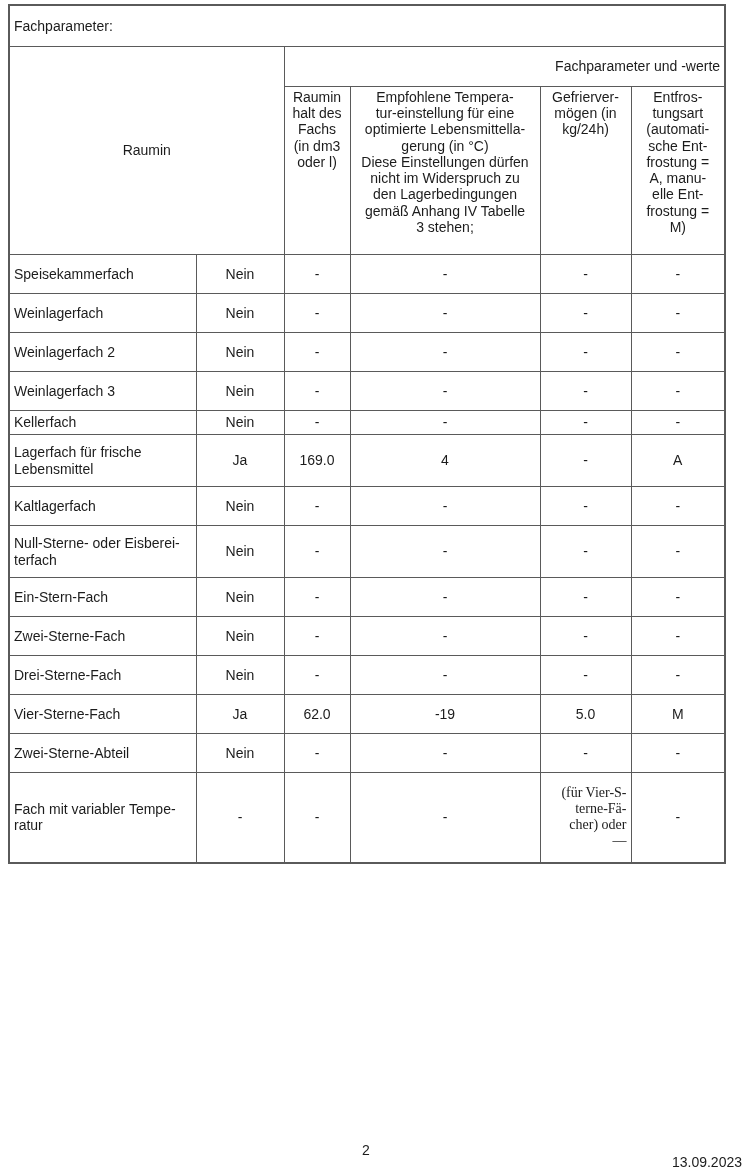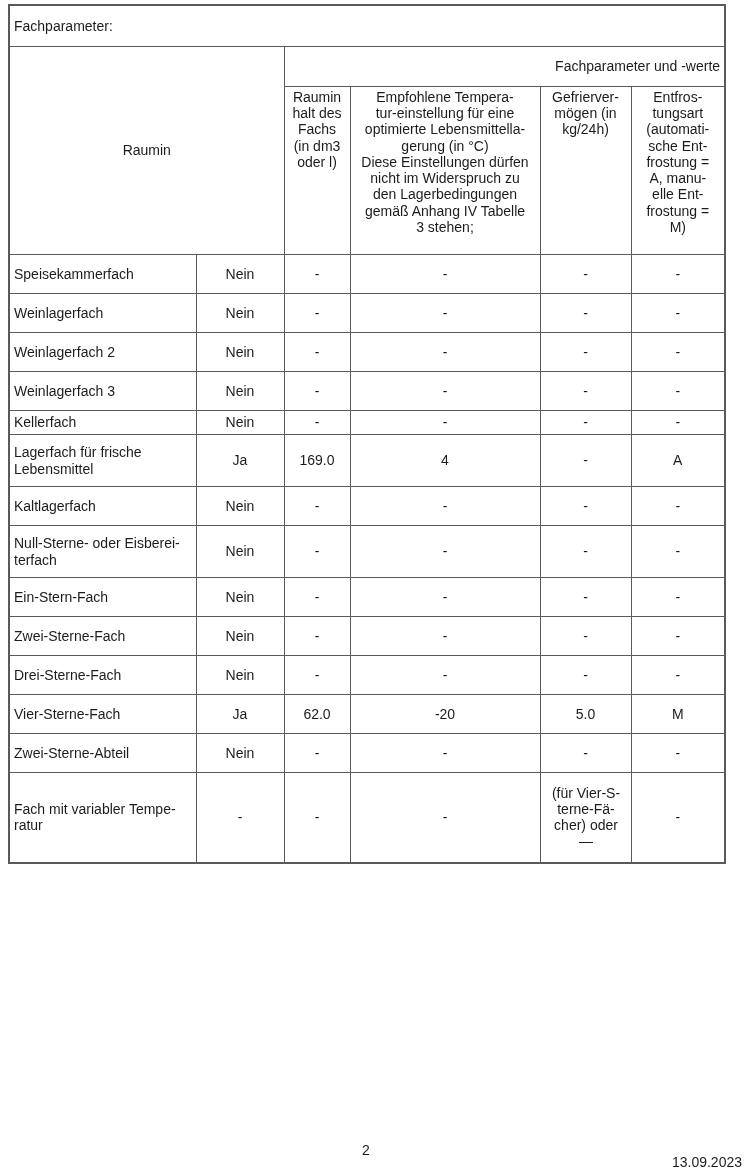--- a/index.html
+++ b/index.html
@@ -62,22 +62,23 @@
     vertical-align: middle;
     padding-left: 6px;
     white-space: pre-line;
   }
   td.value-cell {
     text-align: center;
     vertical-align: middle;
     white-space: pre-line;
   }
   td.value-cell.left {
-    text-align: center;
+    text-align: right;
     padding-left: 5px;
+    font-family: Liberation Serif, serif;
   }
   .footer {
     position: absolute;
     left: 8px;
     top: 1142px;
     width: 734px;
     height: 18px;
     font-size: 14px;
   }
   .page-num {
@@ -229,21 +230,21 @@
         <td class="value-cell">Nein</td>
         <td class="value-cell">-</td>
         <td class="value-cell">-</td>
         <td class="value-cell">-</td>
         <td class="value-cell">-</td>
       </tr>
       <tr style="height: 39px;">
         <td class="row-label">Vier-Sterne-Fach</td>
         <td class="value-cell">Ja</td>
         <td class="value-cell">62.0</td>
-        <td class="value-cell">-20</td>
+        <td class="value-cell">-19</td>
         <td class="value-cell">5.0</td>
         <td class="value-cell">M</td>
       </tr>
       <tr style="height: 39px;">
         <td class="row-label">Zwei-Sterne-Abteil</td>
         <td class="value-cell">Nein</td>
         <td class="value-cell">-</td>
         <td class="value-cell">-</td>
         <td class="value-cell">-</td>
         <td class="value-cell">-</td>

